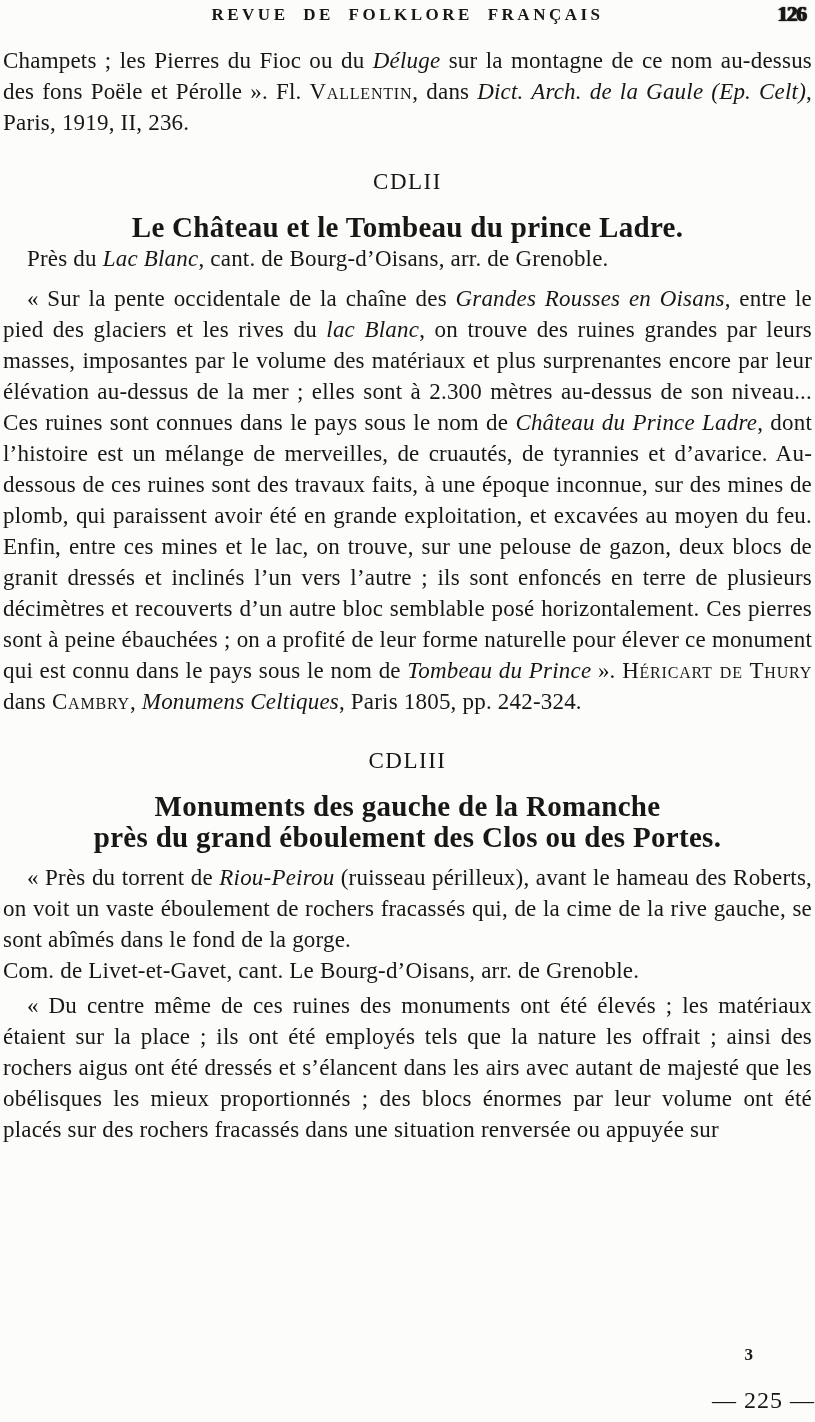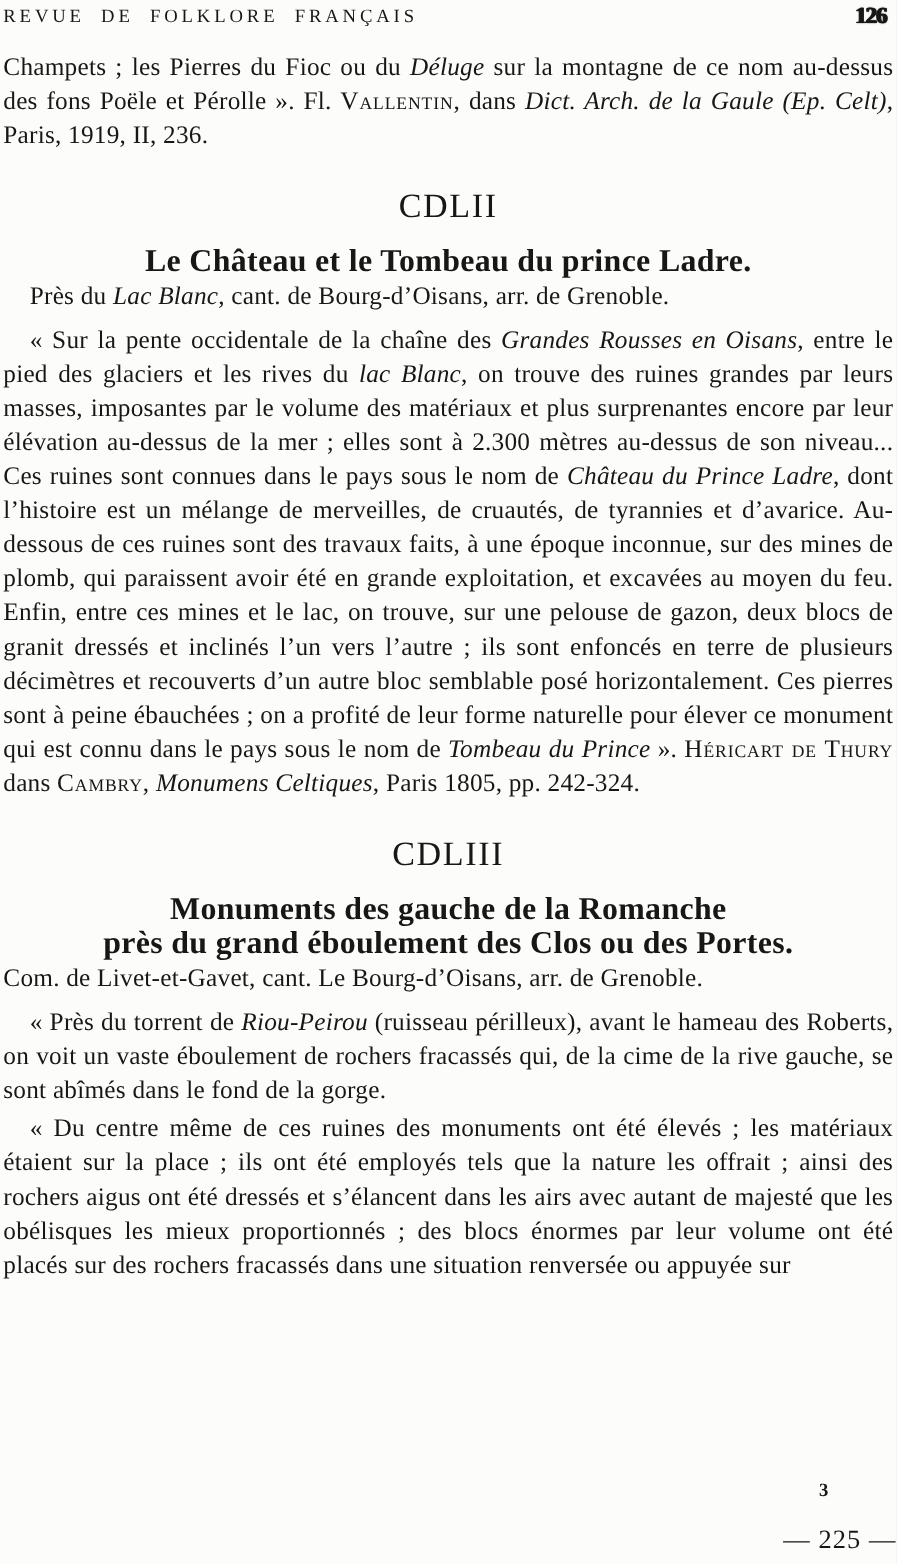--- a/index.html
+++ b/index.html
@@ -18,22 +18,23 @@
     padding: 0 3px;
   }
 
   
   .running-head {
     position: relative;
     height: 30px;
     padding-top: 5px;
   }
   .journal-title {
+    text-align: center;
     font-size: 17px;
-    font-weight: normal;
+    font-weight: bold;
     letter-spacing: 3.5px;
     word-spacing: 7px;
   }
   .folio-top {
     position: absolute;
     top: 2px;
     right: 6px;
     font-size: 21px;
     font-weight: bold;
     letter-spacing: -1px;
@@ -54,21 +55,21 @@
   .para   { margin-top: 9px; }
   .para-tight { margin-top: 4px; }
 
   .it { font-style: italic; }
   .sc { font-variant: small-caps; letter-spacing: 0.8px; }
 
   
   .section-number {
     margin: 31px 0 0 0;
     text-align: center;
-    font-size: 31px;
+    font-size: 23px;
     font-weight: normal;
     letter-spacing: 1.5px;
   }
   .section-title {
     margin: 17px 0 0 0;
     text-align: center;
     font-size: 29px;
     line-height: 31px;
     font-weight: bold;
     letter-spacing: 0.3px;
@@ -110,22 +111,22 @@
     <p class="body location indent"><span>Près du </span><span class="it">Lac Blanc</span><span>, cant. de Bourg-d’Oisans, arr. de Grenoble.</span></p>
     <p class="body para indent"><span>«&nbsp;Sur la pente occidentale de la chaîne des </span><span class="it">Grandes Rousses en Oisans</span><span>, entre le pied des glaciers et les rives du </span><span class="it">lac Blanc</span><span>, on trouve des ruines grandes par leurs masses, imposantes par le volume des matériaux et plus surprenantes encore par leur élévation au-dessus de la mer&nbsp;; elles sont à 2.300 mètres au-dessus de son niveau... Ces ruines sont connues dans le pays sous le nom de </span><span class="it">Château du Prince Ladre</span><span>, dont l’histoire est un mélange de merveilles, de cruautés, de tyrannies et d’avarice. Au-dessous de ces ruines sont des travaux faits, à une époque inconnue, sur des mines de plomb, qui paraissent avoir été en grande exploitation, et excavées au moyen du feu. Enfin, entre ces mines et le lac, on trouve, sur une pelouse de gazon, deux blocs de granit dressés et inclinés l’un vers l’autre&nbsp;; ils sont enfoncés en terre de plusieurs décimètres et recouverts d’un autre bloc semblable posé horizontalement. Ces pierres sont à peine ébauchées&nbsp;; on a profité de leur forme naturelle pour élever ce monument qui est connu dans le pays sous le nom de </span><span class="it">Tombeau du Prince</span><span>&nbsp;». </span><span class="sc">Héricart de Thury</span><span> dans </span><span class="sc">Cambry</span><span>, </span><span class="it">Monumens Celtiques</span><span>, Paris 1805, pp. 242-324.</span></p>
   </section>
 
   <section>
     <h2 class="section-number">CDLIII</h2>
     <h3 class="section-title">
       <span>Monuments des gauche de la Romanche</span><br>
       <span>près du grand éboulement des Clos ou des Portes.</span>
     </h3>
+    <p class="body para indent"><span>«&nbsp;Près du torrent de </span><span class="it">Riou-Peirou</span><span> (ruisseau périlleux), avant le hameau des Roberts, on voit un vaste éboulement de rochers fracassés qui, de la cime de la rive gauche, se sont abîmés dans le fond de la gorge.</span></p>
     <p class="body location"><span>Com. de Livet-et-Gavet, cant. Le Bourg-d’Oisans, arr. de Grenoble.</span></p>
-    <p class="body para indent"><span>«&nbsp;Près du torrent de </span><span class="it">Riou-Peirou</span><span> (ruisseau périlleux), avant le hameau des Roberts, on voit un vaste éboulement de rochers fracassés qui, de la cime de la rive gauche, se sont abîmés dans le fond de la gorge.</span></p>
     <p class="body para-tight indent"><span>«&nbsp;Du centre même de ces ruines des monuments ont été élevés&nbsp;; les matériaux étaient sur la place&nbsp;; ils ont été employés tels que la nature les offrait&nbsp;; ainsi des rochers aigus ont été dressés et s’élancent dans les airs avec autant de majesté que les obélisques les mieux proportionnés&nbsp;; des blocs énormes par leur volume ont été placés sur des rochers fracassés dans une situation renversée ou appuyée sur</span></p>
   </section>
 
   <div class="signature-mark">3</div>
 
   <footer class="folio-bottom">
     <span>— 225 —</span>
   </footer>
 
 </div>

